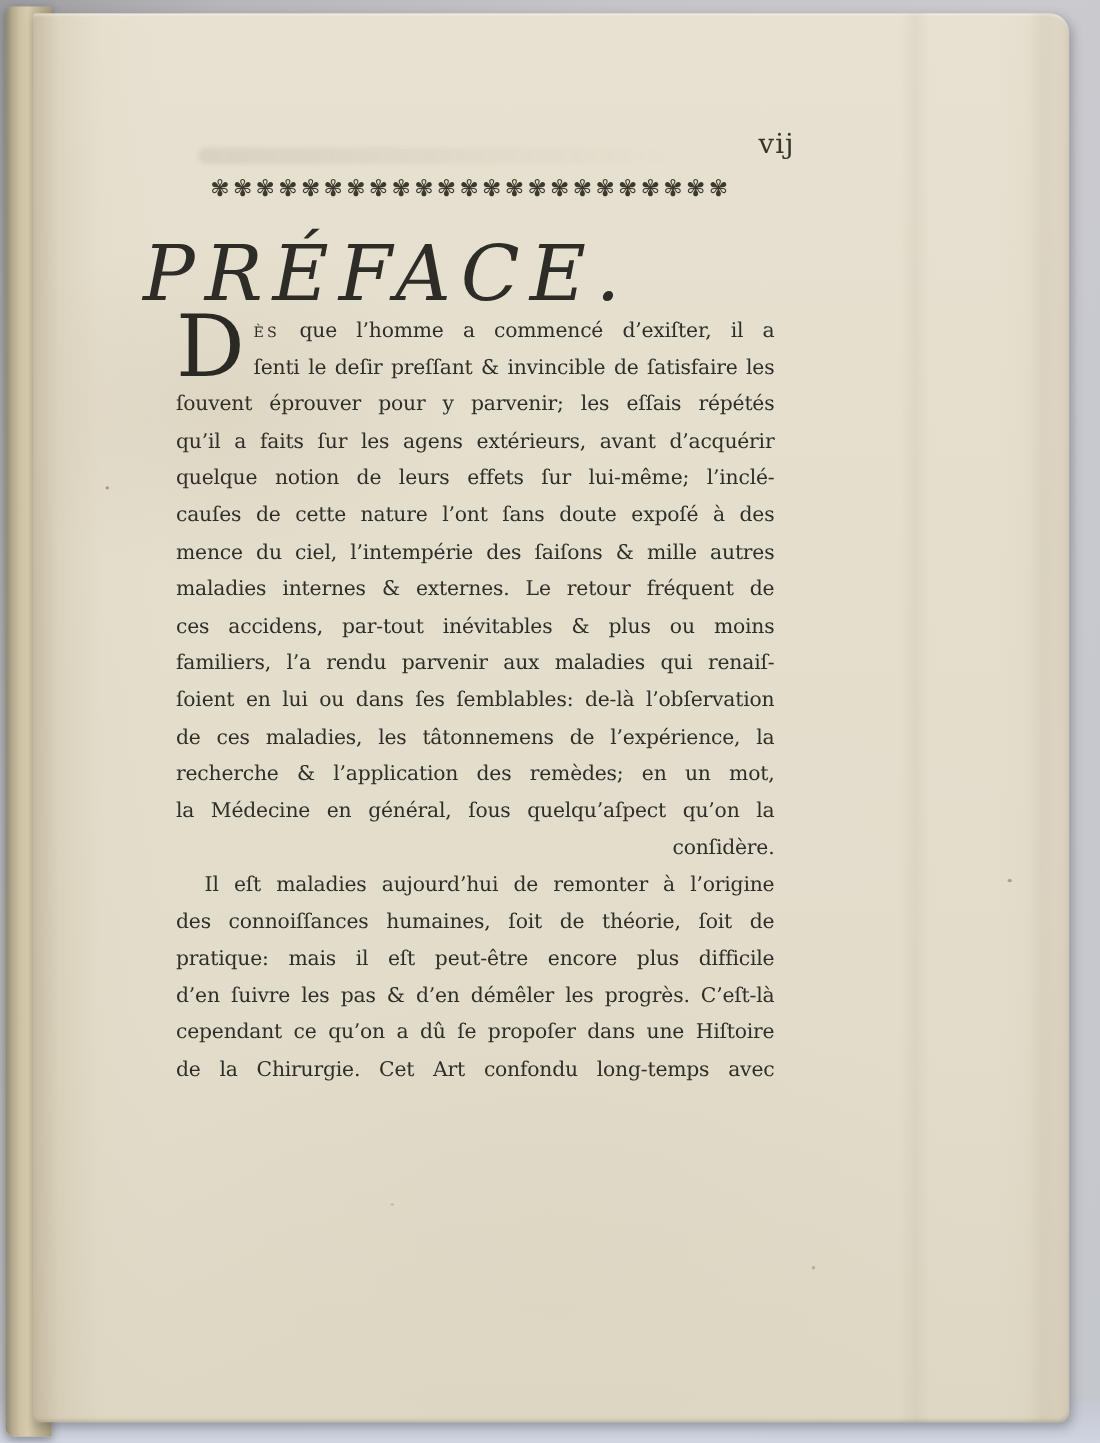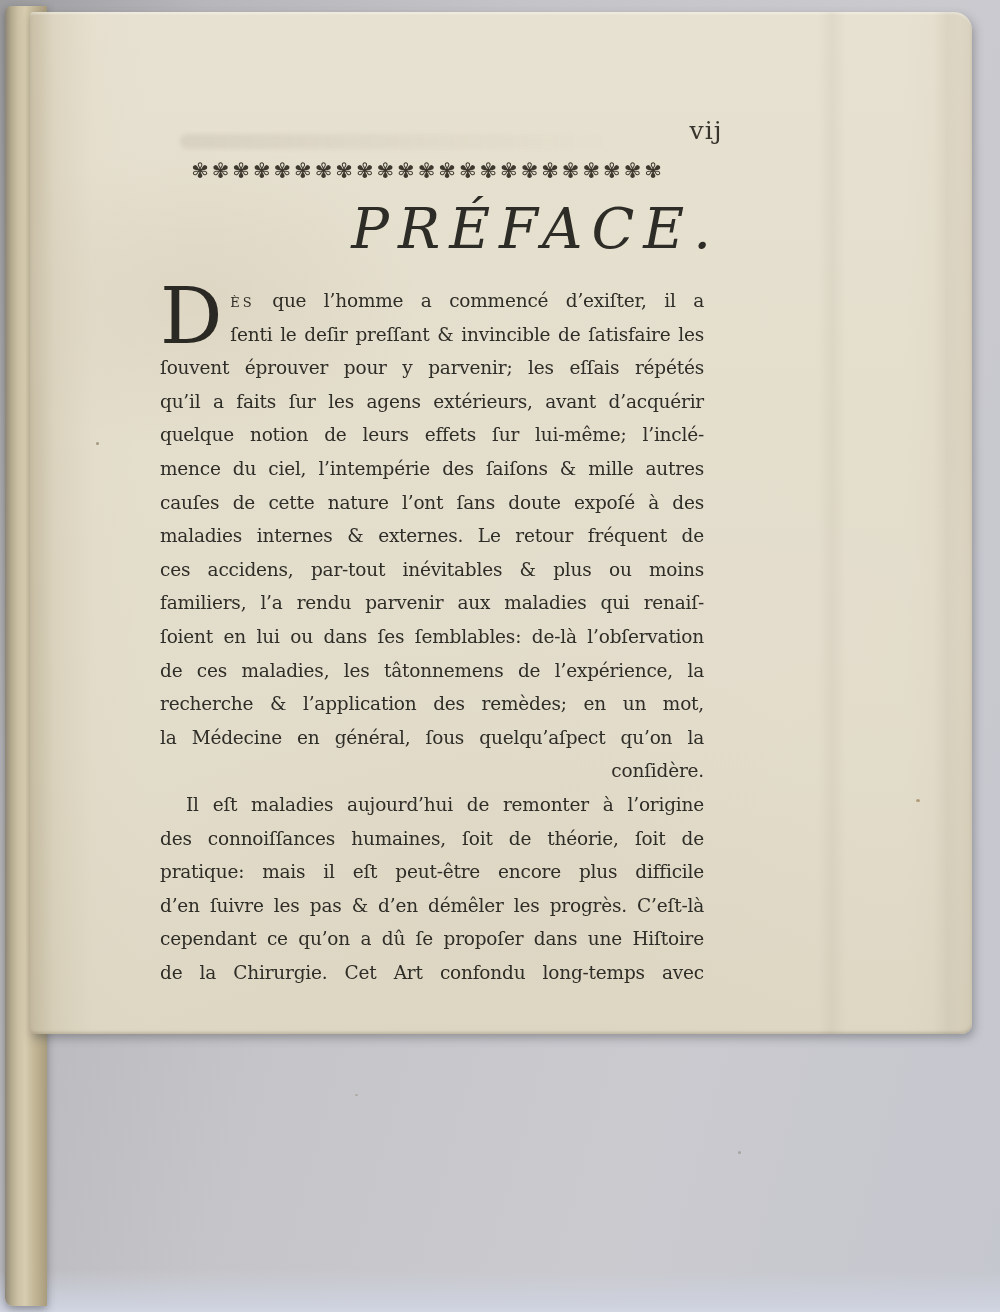--- a/index.html
+++ b/index.html
@@ -18,21 +18,21 @@
   }
   
   .page-stack {
     position: absolute; left: 5px; top: 6px; width: 42px; height: 1300px;
     border-radius: 6px 0 0 8px;
     background: linear-gradient(90deg, #8d8577 0px, #b2a88d 6px, #cdc1a4 13px,
                 #d7ccaf 20px, #c3b798 29px, #a89c7d 42px);
     box-shadow: 0 3px 9px rgba(48,48,54,.45);
   }
   .page {
-    position: absolute; left: 30px; top: 12px; width: 942px; height: 1022px;
+    position: absolute; left: 30px; top: 12px; width: 942px; height: 1281px;
     border-radius: 3px 18px 10px 4px;
     background:
       radial-gradient(ellipse 320px 220px at 18% 28%, rgba(213,204,182,.45), transparent 70%),
       radial-gradient(ellipse 420px 320px at 74% 58%, rgba(228,221,206,.55), transparent 72%),
       radial-gradient(ellipse 500px 380px at 50% 88%, rgba(219,211,192,.4), transparent 75%),
       linear-gradient(90deg, rgba(164,147,113,.45) 0px, rgba(194,182,150,.28) 24px,
                       rgba(219,210,187,.12) 62px, rgba(219,210,187,0) 115px),
       linear-gradient(270deg, rgba(168,153,123,.22) 0px, rgba(200,190,165,.10) 28px, rgba(200,190,165,0) 65px),
       linear-gradient(180deg, #e7e1d1 0%, #e4decd 38%, #e2dcca 72%, #ddd7c4 100%);
     box-shadow: 2px 4px 10px rgba(58,58,66,.38),
@@ -60,23 +60,23 @@
     position: absolute; top: 104px; left: 636px; width: 80px;
     font-size: 25px; color: #38352d; text-align: center; letter-spacing: 1px;
   }
   .ornament-band {
     position: absolute; top: 146px; left: 120px; width: 556px;
     font-family: "DejaVu Sans", sans-serif;
     font-size: 21px; line-height: 26px; letter-spacing: 3px;
     color: #3d392e; text-align: center; white-space: nowrap; overflow: hidden;
   }
   .preface-title {
-    position: absolute; top: 184px; left: 100px; width: 590px;
-    text-align: right; font-style: italic;
-    font-size: 56px; letter-spacing: 9px; color: #2e2c26;
+    position: absolute; top: 196px; left: 100px; width: 590px;
+    text-align: left; font-style: italic;
+    font-size: 70px; letter-spacing: 9px; color: #2e2c26;
   }
   .preface-body {
     position: absolute; top: 272px; left: 130px; width: 544px;
     font-size: 18.5px; line-height: 33.6px; letter-spacing: -0.2px;
     color: #2f2d27;
   }
   .drop-cap {
     float: left; font-size: 78px; line-height: 58px;
     margin: 3px 8px 0 0; color: #2b2924;
   }
@@ -107,22 +107,22 @@
 
     <div class="preface-title">PRÉFACE.</div>
 
     <div class="preface-body">
       <span class="drop-cap">D</span>
       <div class="jline"><span class="opening-caps">ès</span> <span>que l’homme a commencé d’exiſter, il a</span></div>
       <div class="jline">ſenti le deſir preſſant &amp; invincible de ſatisfaire les</div>
       <div class="jline">ſouvent éprouver pour y parvenir; les eſſais répétés</div>
       <div class="jline">qu’il a faits ſur les agens extérieurs, avant d’acquérir</div>
       <div class="jline">quelque notion de leurs effets ſur lui-même; l’inclé-</div>
+      <div class="jline">cauſes de cette nature l’ont ſans doute expoſé à des</div>
       <div class="jline">mence du ciel, l’intempérie des ſaiſons &amp; mille autres</div>
-      <div class="jline">cauſes de cette nature l’ont ſans doute expoſé à des</div>
       <div class="jline">maladies internes &amp; externes. Le retour fréquent de</div>
       <div class="jline">ces accidens, par-tout inévitables &amp; plus ou moins</div>
       <div class="jline">familiers, l’a rendu parvenir aux maladies qui renaiſ-</div>
       <div class="jline">ſoient en lui ou dans ſes ſemblables: de-là l’obſervation</div>
       <div class="jline">de ces maladies, les tâtonnemens de l’expérience, la</div>
       <div class="jline">recherche &amp; l’application des remèdes; en un mot,</div>
       <div class="jline">la Médecine en général, ſous quelqu’aſpect qu’on la</div>
       <div class="lastline">conſidère.</div>
       <div class="jline indented">Il eſt maladies aujourd’hui de remonter à l’origine</div>
       <div class="jline">des connoiſſances humaines, ſoit de théorie, ſoit de</div>

